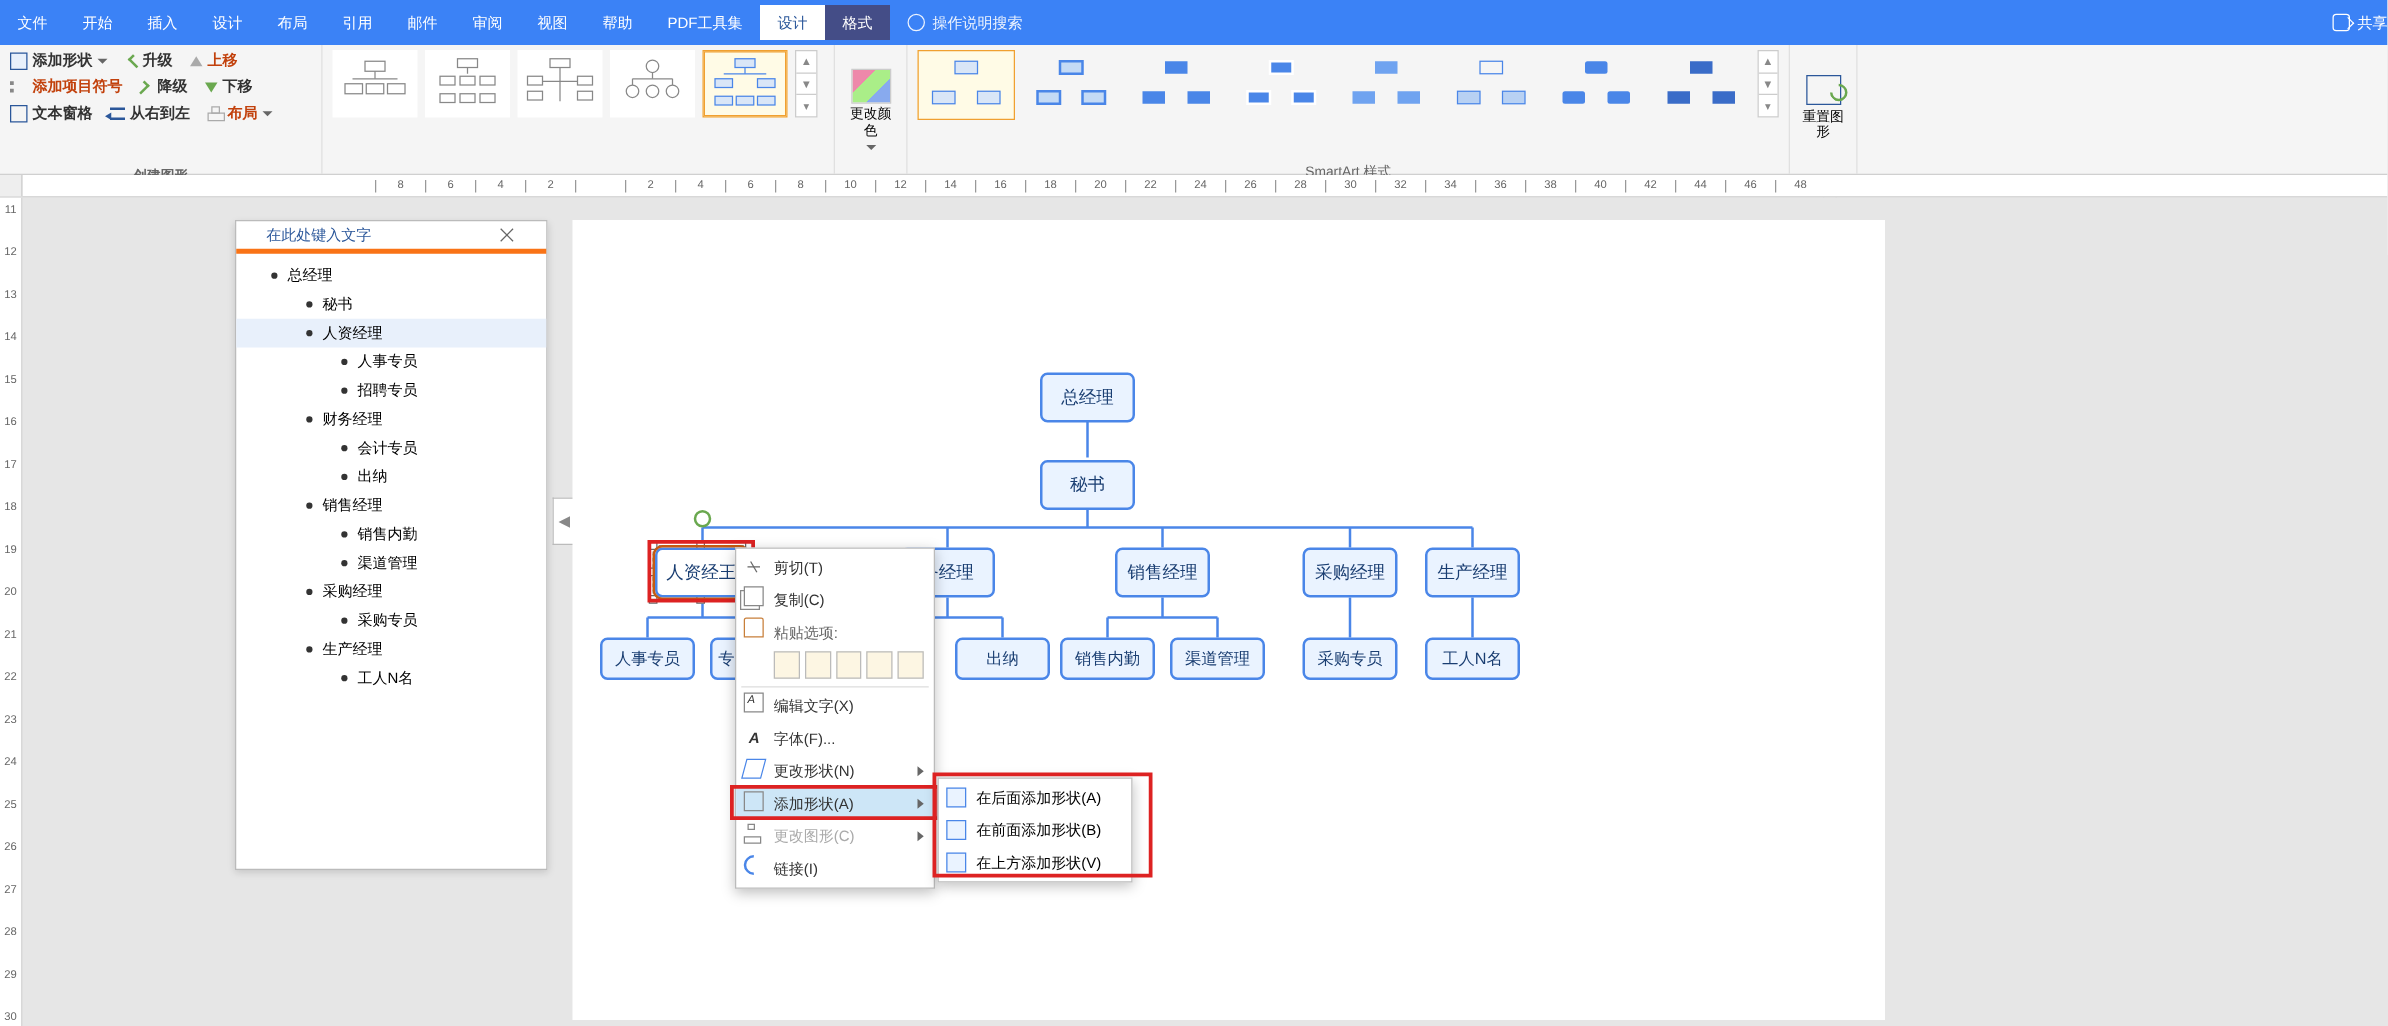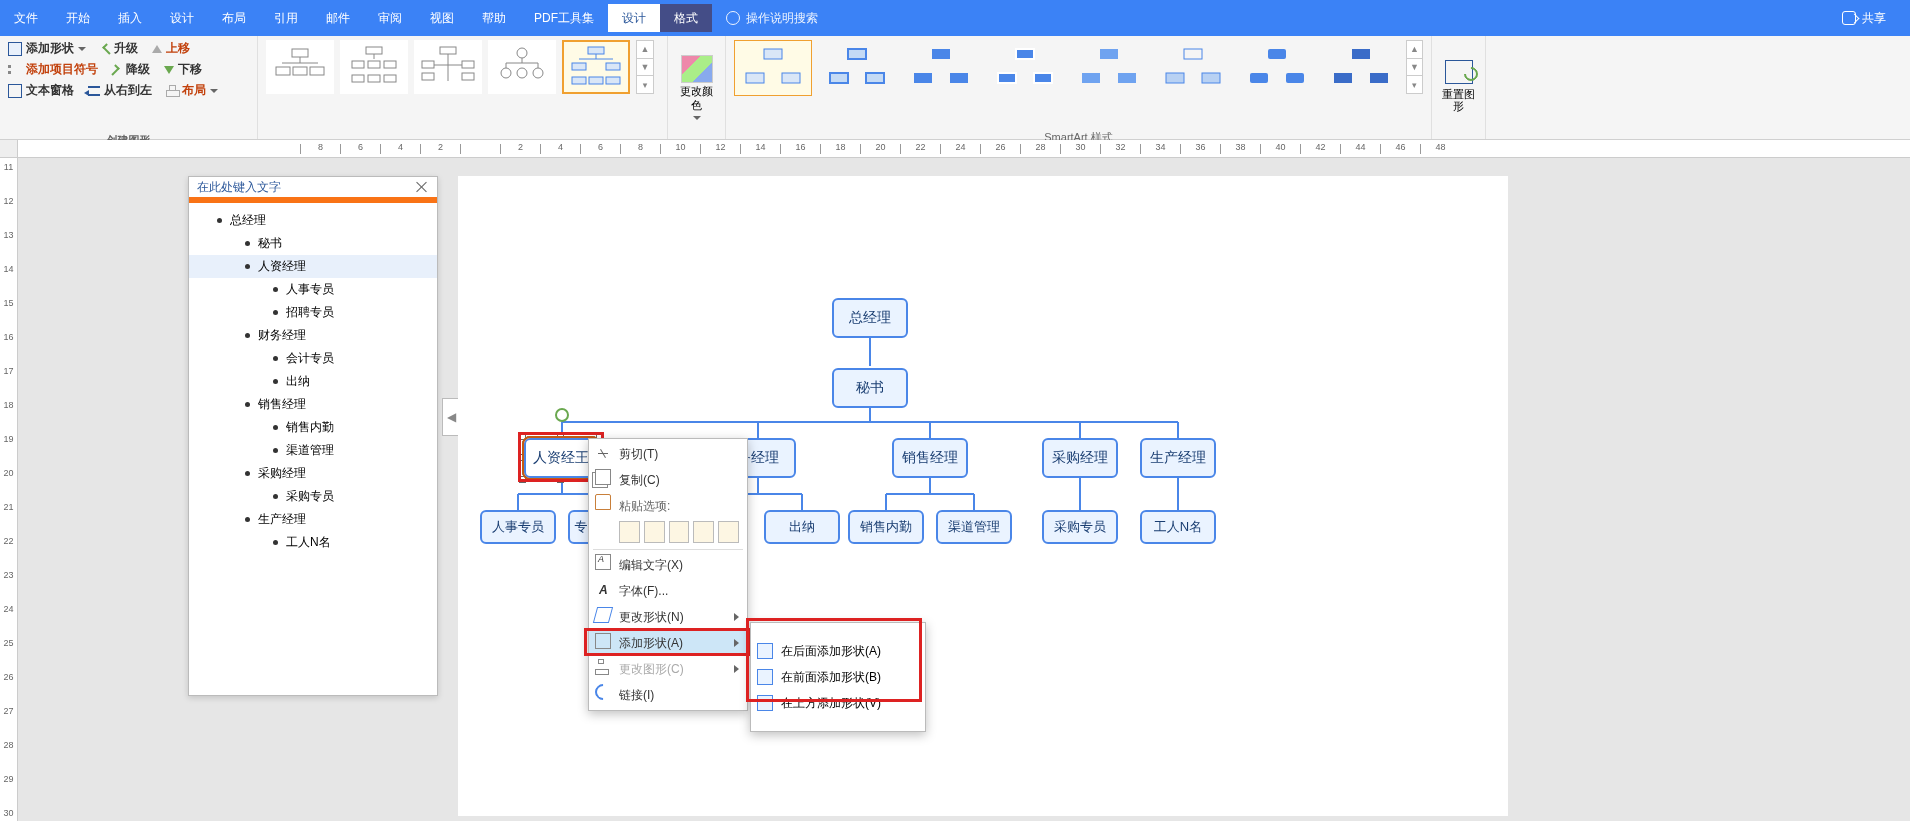--- a/index.html
+++ b/index.html
@@ -4,21 +4,21 @@
 <style>
 * { margin:0; padding:0; box-sizing:border-box; font-family:"Microsoft YaHei",sans-serif; }
 body { background:#f0f0f0; width:1910px; height:821px; overflow:hidden; font-size:12px; }
 
 
 .tabbar { background:#3b82f6; height:36px; display:flex; align-items:center; color:#fff; position:relative; }
 .tabbar .tab { padding:0 14px; height:28px; display:flex; align-items:center; cursor:pointer; }
 .tabbar .tab.active { background:#fff; color:#2b579a; }
 .tabbar .tab.ctx { background:#444d87; }
 .tabbar .search { display:flex; align-items:center; gap:6px; padding:0 14px; opacity:.9; }
-.tabbar .right { position:absolute; right:24px; display:flex; align-items:flex-end; gap:6px;padding-left:44px; }
+.tabbar .right { position:absolute; right:0; display:flex; align-items:flex-end; gap:6px;padding-left:44px; }
 .bulb { width:14px; height:14px; border:1px solid #fff; border-radius:50%; position:relative; }
 .share-ic { width:14px; height:14px; border:1.5px solid #fff; border-radius:3px; position:relative; }
 .share-ic::after { content:""; position:absolute; right:-3px; top:3px; width:6px; height:6px; border-top:1.5px solid #fff; border-right:1.5px solid #fff; transform:rotate(45deg); }
 
 
 .ribbon { background:#f5f5f5; height:104px; display:flex; border-bottom:1px solid #d0d0d0; }
 .group { border-right:1px solid #e0e0e0; padding:4px 8px 2px; display:flex; flex-direction:column; justify-content:space-between; }
 .group-label { text-align:center; color:#666; font-size:11px; padding-top:2px;margin-top:32px; }
 .g-create { width:258px;font-weight:bold; }
 .g-create .rows { display:flex; flex-direction:column; gap:4px; }
@@ -71,21 +71,21 @@
 .ruler-corner { position:absolute; left:0; top:0; width:18px; height:18px; background:#eee; border-right:1px solid #ccc; }
 
 
 .workspace { display:flex; height:671px; background:#e6e6e6; }
 .ruler-v { width:18px; background:#fff; border-right:1px solid #ccc; color:#666; font-size:9px; display:flex; flex-direction:column; align-items:center; padding-top:4px; gap:24px; }
 .ruler-v div { transform:rotate(0deg); }
 .page-area { flex:1; position:relative; overflow:hidden; }
 
 
 .textpane { position:absolute; left:170px; top:18px; width:250px; height:520px; background:#fff; border:1px solid #bbb; box-shadow:0 2px 6px rgba(0,0,0,.15); }
-.tp-head { height:26px; border-bottom:6px solid #f97316; display:flex; align-items:center; justify-content:space-between; padding:0 8px; color:#2b579a; }
+.tp-head { height:26px; border-bottom:4px solid #f97316; display:flex; align-items:center; justify-content:space-between; padding:0 24px; color:#2b579a; }
 .tp-close { width:14px; height:14px; position:relative; cursor:pointer; }
 .tp-close::before,.tp-close::after { content:""; position:absolute; left:6px; top:0; width:1px; height:14px; background:#666; }
 .tp-close::before { transform:rotate(45deg); } .tp-close::after { transform:rotate(-45deg); }
 .tp-body { padding:6px 0; }
 .tp-item { padding:3px 0 3px 20px; display:flex; align-items:center; gap:8px; }
 .tp-item.l1 { padding-left:28px; } .tp-item.l2 { padding-left:56px; } .tp-item.l3 { padding-left:84px; }
 .tp-item.sel { background:#e8f0fb; }
 .tp-bullet { width:5px; height:5px; background:#333; border-radius:50%; }
 
 
@@ -126,21 +126,21 @@
 .mic-text::after { content:"A"; position:absolute; font-size:9px; left:2px; top:-1px; }
 .mic-font::after { content:"A"; position:absolute; font-size:12px; left:4px; top:0; font-weight:bold; }
 .mic-shape { width:12px; height:10px; border:1px solid #4a86e8; left:7px; top:3px; transform:skewX(-15deg); }
 .mic-add { width:12px; height:10px; border:1px solid #888; left:7px; top:3px; }
 .mic-layout { width:12px; height:10px; left:7px; top:3px; }
 .mic-layout::before { content:""; position:absolute; width:4px; height:3px; border:1px solid #888; left:3px; }
 .mic-layout::after { content:""; position:absolute; width:12px; height:4px; border:1px solid #888; bottom:0; }
 .mic-link { width:12px; height:12px; border:2px solid #4a86e8; border-radius:50%; left:7px; top:2px; border-right-color:transparent; border-bottom-color:transparent; transform:rotate(-45deg); }
 
 
-.submenu { position:absolute; background:#fff; border:1px solid #bbb; box-shadow:0 3px 10px rgba(0,0,0,.25); width:176px; padding:15px 0; }
+.submenu { position:absolute; background:#fff; border:1px solid #bbb; box-shadow:0 3px 10px rgba(0,0,0,.25); width:156px; padding:2px 0; }
 .submenu .mi { height:26px; display:flex; align-items:center; padding:0 8px 0 30px; position:relative; }
 .submenu .mi .mic { position:absolute; left:6px; width:16px; height:16px; border:1px solid #4a86e8; background:#eaf3ff; }
 </style>
 </head>
 <body>
 
 <div class="tabbar">
   <div class="tab">文件</div>
   <div class="tab">开始</div>
   <div class="tab">插入</div>

